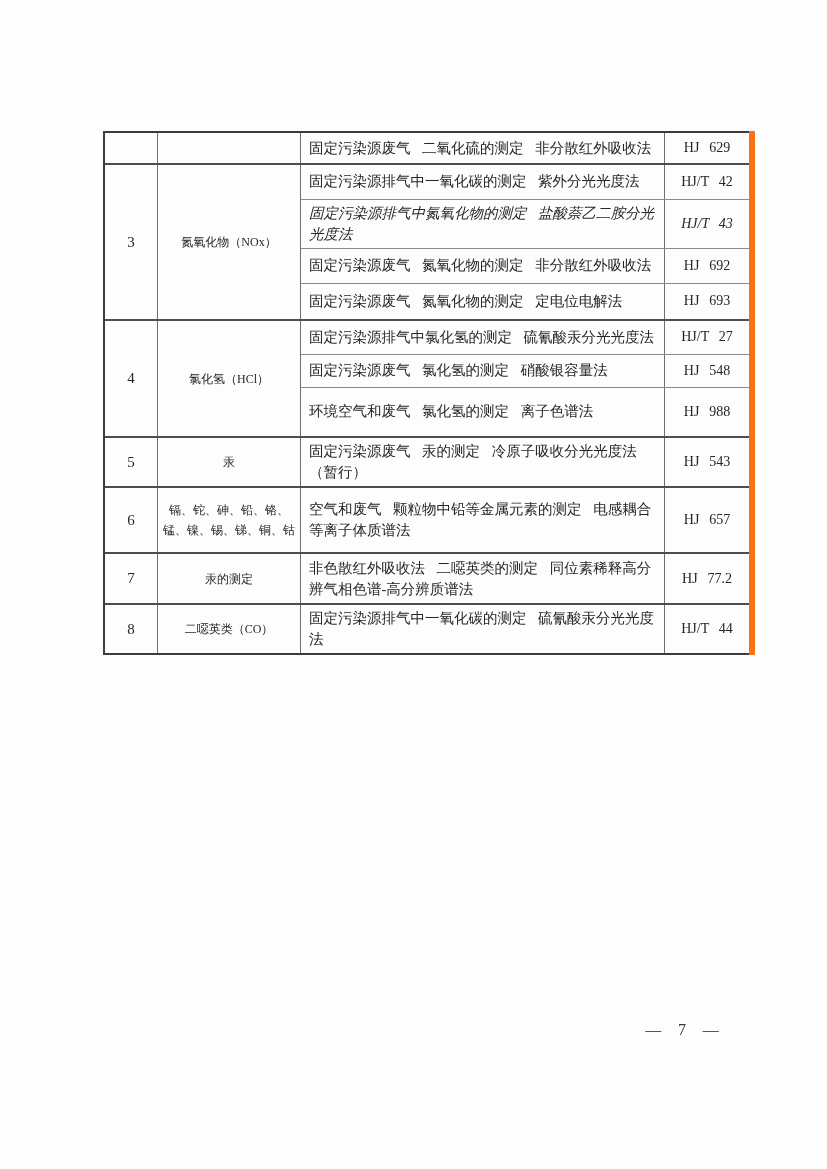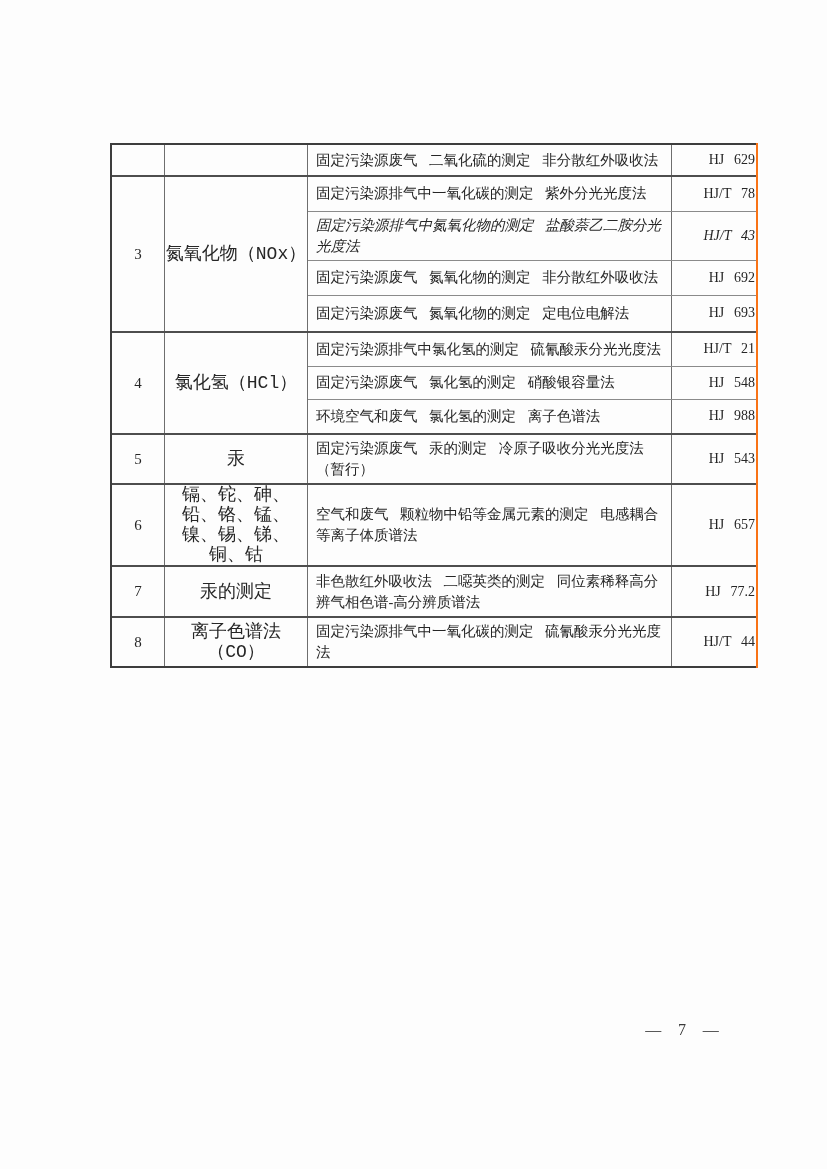--- a/index.html
+++ b/index.html
@@ -6,48 +6,46 @@
   body{
     width:827px;height:1169px;
     background:#fdfdfd;
     position:relative;
     font-family:"Liberation Serif","DejaVu Serif",serif;
     color:#262626;
     -webkit-font-smoothing:antialiased;
   }
   .doc-table{
     position:absolute;
-    left:110px;top:131px;
+    left:103px;top:131px;
     width:623px;
     border-collapse:collapse;
     table-layout:fixed;
-    margin-top:12px;
   }
   .doc-table td{
     border:1px solid #8a8a8a;
     overflow:hidden;
   }
   
   .doc-table{border:2px solid #3d3d3d;}
   .doc-table td.c-no{border-left:2px solid #3d3d3d;}
-  .doc-table td.c-code{border-right:2px solid #f97316;text-align:right;}
+  .doc-table td.c-code{border-right:6px solid #f97316;}
   
   .doc-table tr.g-top td{border-top:2px solid #4e4e4e;}
   
   .doc-table td{border-left-color:#6e6e6e;border-right-color:#6e6e6e;}
 
   .c-no{
     width:50px;text-align:center;vertical-align:middle;
     font-size:15px;
   }
   .c-pol{
     width:142px;text-align:center;vertical-align:middle;
-    font-size:18px;line-height:20px;
+    font-size:12px;line-height:20px;
     padding:0;
-    font-family:Liberation Mono, monospace;
   }
   .c-m{
     width:349px;vertical-align:middle;
     font-size:14.5px;line-height:21px;
     padding:3px 6px 3px 8px;
     word-spacing:0.55em;
     text-align:left;
   }
   .c-code{
     width:82px;text-align:center;vertical-align:middle;
@@ -75,46 +73,46 @@
     <td class="c-no"></td>
     <td class="c-pol"></td>
     <td class="c-m">固定污染源废气 二氧化硫的测定 非分散红外吸收法</td>
     <td class="c-code">HJ 629</td>
   </tr>
 
   <tr class="g-top" style="height:35px;">
     <td class="c-no" rowspan="4">3</td>
     <td class="c-pol" rowspan="4">氮氧化物（NOx）</td>
     <td class="c-m">固定污染源排气中一氧化碳的测定 紫外分光光度法</td>
-    <td class="c-code">HJ/T 78</td>
+    <td class="c-code">HJ/T 42</td>
   </tr>
   <tr style="height:48px;font-style:italic;">
     <td class="c-m">固定污染源排气中氮氧化物的测定 盐酸萘乙二胺分光光度法</td>
     <td class="c-code">HJ/T 43</td>
   </tr>
   <tr style="height:35px;">
     <td class="c-m">固定污染源废气 氮氧化物的测定 非分散红外吸收法</td>
     <td class="c-code">HJ 692</td>
   </tr>
   <tr style="height:37px;">
     <td class="c-m">固定污染源废气 氮氧化物的测定 定电位电解法</td>
     <td class="c-code">HJ 693</td>
   </tr>
 
   <tr class="g-top" style="height:34px;">
     <td class="c-no" rowspan="3">4</td>
     <td class="c-pol" rowspan="3">氯化氢（HCl）</td>
     <td class="c-m">固定污染源排气中氯化氢的测定 硫氰酸汞分光光度法</td>
-    <td class="c-code">HJ/T 21</td>
+    <td class="c-code">HJ/T 27</td>
   </tr>
   <tr style="height:33px;">
     <td class="c-m">固定污染源废气 氯化氢的测定 硝酸银容量法</td>
     <td class="c-code">HJ 548</td>
   </tr>
-  <tr style="height:35px;">
+  <tr style="height:50px;">
     <td class="c-m">环境空气和废气 氯化氢的测定 离子色谱法</td>
     <td class="c-code">HJ 988</td>
   </tr>
 
   <tr class="g-top" style="height:39px;">
     <td class="c-no">5</td>
     <td class="c-pol">汞</td>
     <td class="c-m">固定污染源废气 汞的测定 冷原子吸收分光光度法（暂行）</td>
     <td class="c-code">HJ 543</td>
   </tr>
@@ -128,20 +126,20 @@
 
   <tr class="g-top" style="height:51px;">
     <td class="c-no">7</td>
     <td class="c-pol">汞的测定</td>
     <td class="c-m">非色散红外吸收法 二噁英类的测定 同位素稀释高分辨气相色谱-高分辨质谱法</td>
     <td class="c-code">HJ 77.2</td>
   </tr>
 
   <tr class="g-top" style="height:37px;">
     <td class="c-no">8</td>
-    <td class="c-pol">离子色谱法（CO）</td>
+    <td class="c-pol">二噁英类（CO）</td>
     <td class="c-m">固定污染源排气中一氧化碳的测定 硫氰酸汞分光光度法</td>
     <td class="c-code">HJ/T 44</td>
   </tr>
 </tbody>
   </table>
 
 <div class="page-footer">— 7 —</div>
 
 </body></html>

